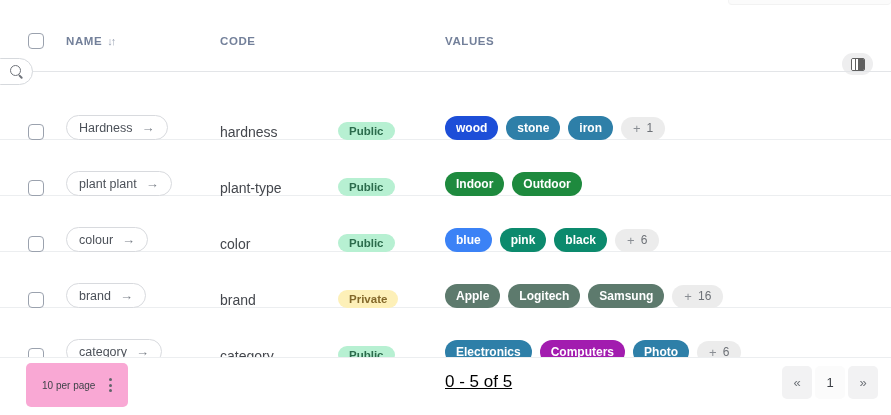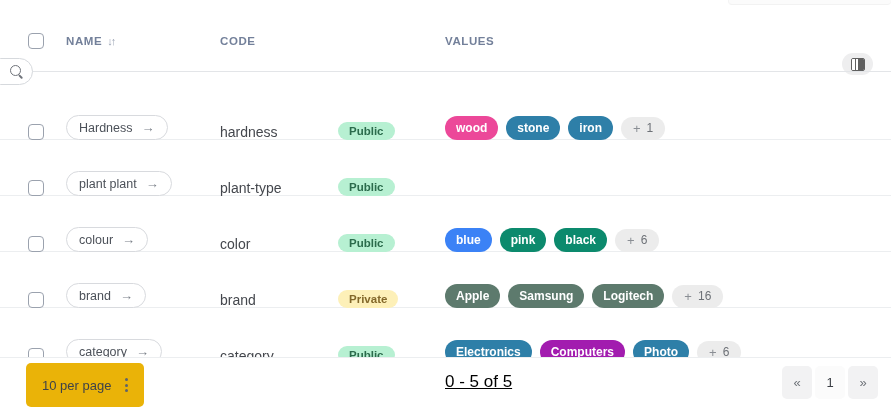--- a/index.html
+++ b/index.html
@@ -228,23 +228,23 @@
     background: #ffffff;
   }
   .per-page {
     position: absolute;
     left: 26px; top: 5px;
     display: inline-flex;
     align-items: center;
     gap: 14px;
     height: 44px;
     padding: 0 16px;
-    background: #eab308;
+    background: #f9a8d4;
     border-radius: 5px;
-    font-size: 13px;
+    font-size: 10px;
     color: #3f4349;
     cursor: pointer;
     white-space: nowrap;
   }
   .kebab { display: flex; flex-direction: column; gap: 2.5px; }
   .kebab i { width: 3px; height: 3px; border-radius: 50%; background: #60646a; display: block; }
 
   .range-text {
     position: absolute;
     left: 445px; top: 0;
@@ -327,21 +327,21 @@
           </div>
         </div>
         <div class="cell c-code">
           <span class="code-text">hardness</span>
         </div>
         <div class="cell c-vis">
           <span class="badge badge-public">Public</span>
         </div>
         <div class="cell c-values">
           <div class="tags">
-            <span class="tag" style="background: #ec4899;">wood</span>
+            <span class="tag" style="background: #1d4ed8;">wood</span>
             <span class="tag" style="background: rgb(46, 127, 168);">stone</span>
             <span class="tag" style="background: rgb(46, 127, 168);">iron</span>
             <span class="more-chip">
               <span class="plus">+</span>
               <span>1</span>
             </span>
           </div>
         </div>
       </div>
       <div class="row">
@@ -352,20 +352,26 @@
           <div class="name-pill">
             <span>plant plant</span>
             <span class="arrow">→</span>
           </div>
         </div>
         <div class="cell c-code">
           <span class="code-text">plant-type</span>
         </div>
         <div class="cell c-vis">
           <span class="badge badge-public">Public</span>
+        </div>
+        <div class="cell c-values">
+          <div class="tags">
+            <span class="tag" style="background: rgb(30, 138, 62);">Indoor</span>
+            <span class="tag" style="background: rgb(30, 138, 62);">Outdoor</span>
+          </div>
         </div>
       </div>
       <div class="row">
         <div class="cell c-check">
           <div class="checkbox"></div>
         </div>
         <div class="cell c-name">
           <div class="name-pill">
             <span>colour</span>
             <span class="arrow">→</span>
@@ -401,22 +407,22 @@
         </div>
         <div class="cell c-code">
           <span class="code-text">brand</span>
         </div>
         <div class="cell c-vis">
           <span class="badge badge-private">Private</span>
         </div>
         <div class="cell c-values">
           <div class="tags">
             <span class="tag" style="background: rgb(93, 122, 109);">Apple</span>
+            <span class="tag" style="background: rgb(93, 122, 109);">Logitech</span>
             <span class="tag" style="background: rgb(93, 122, 109);">Samsung</span>
-            <span class="tag" style="background: rgb(93, 122, 109);">Logitech</span>
             <span class="more-chip">
               <span class="plus">+</span>
               <span>16</span>
             </span>
           </div>
         </div>
       </div>
       <div class="row">
         <div class="cell c-check">
           <div class="checkbox"></div>

